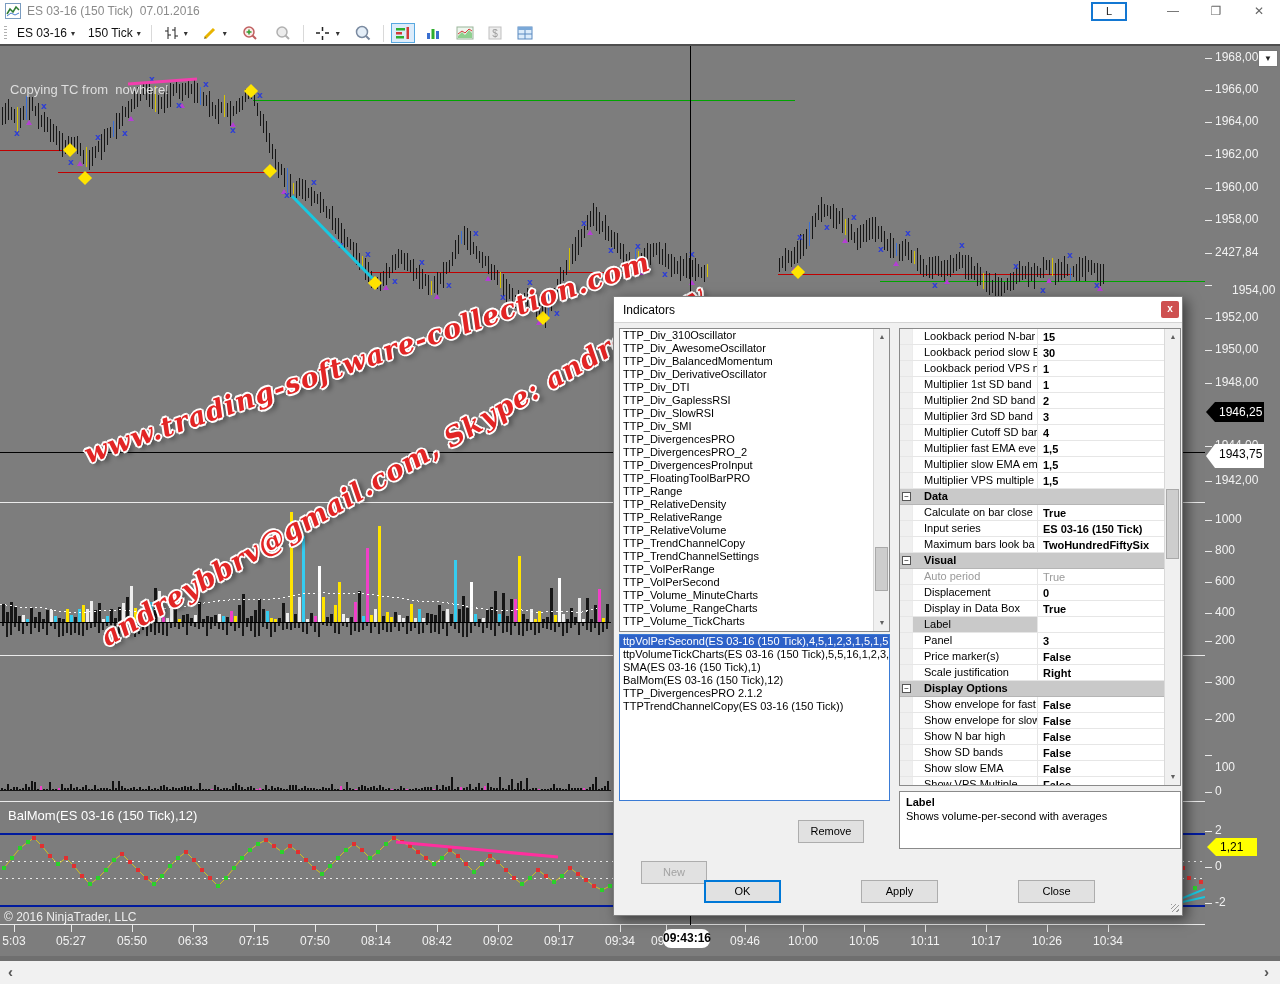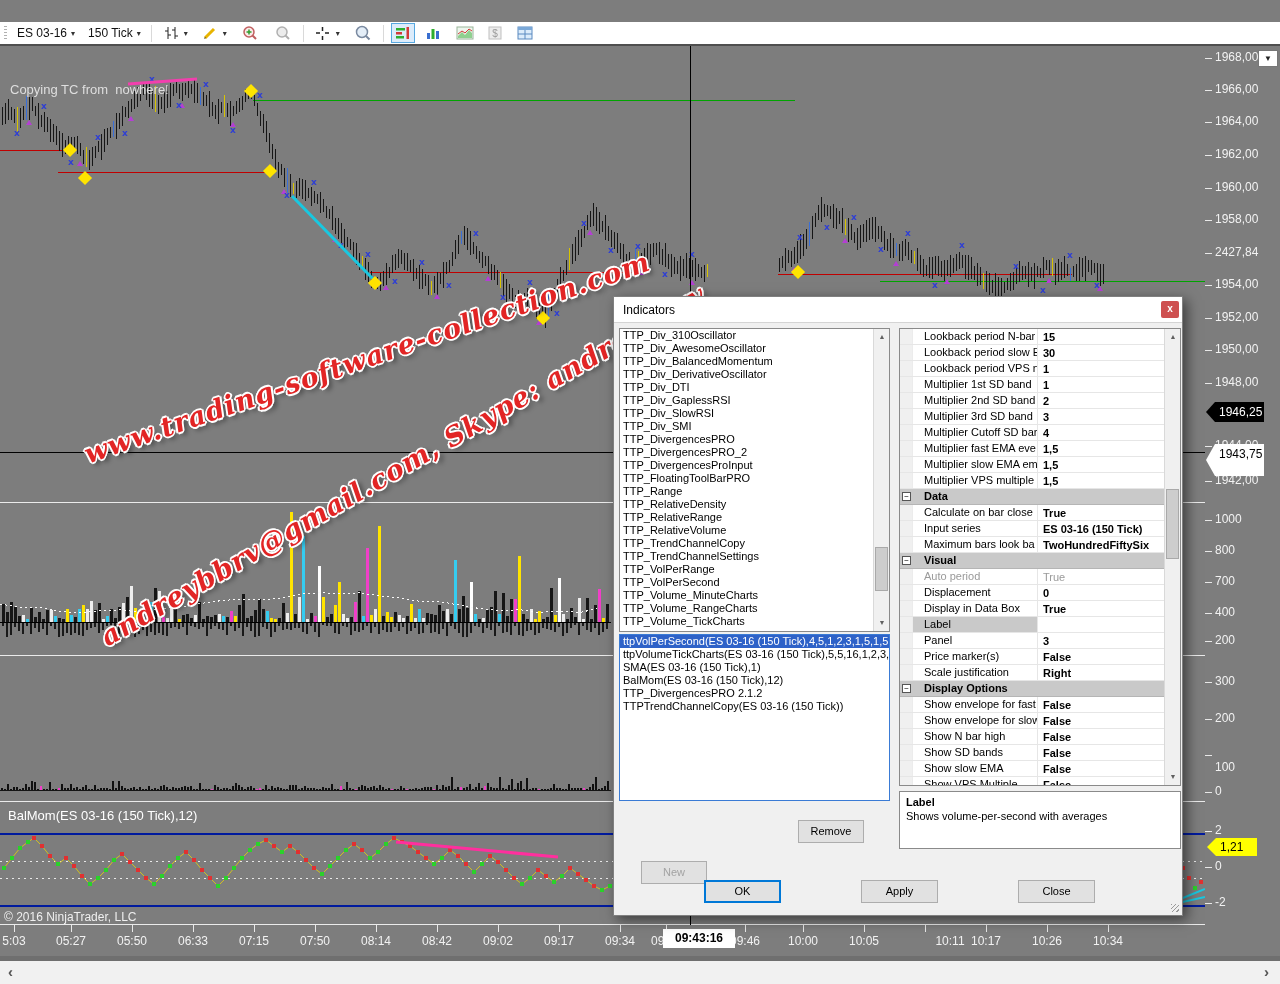--- a/index.html
+++ b/index.html
@@ -41,29 +41,29 @@
   .wm2{left:95px;top:579px;transform:rotate(-30deg);}
   
   .price-axis{position:absolute;left:1205px;top:46px;width:75px;height:879px;z-index:4;background:#7d7d7d;}
   .ax-label{position:absolute;left:10px;font-size:12px;color:#f2f2f2;white-space:nowrap;}
   .ax-tick{position:absolute;left:0;width:7px;height:1px;background:#e8e8e8;}
   .ax-combo{position:absolute;left:53px;top:4px;width:20px;height:17px;background:#fff;border:1px solid #777;
     font-size:8px;color:#222;text-align:center;line-height:15px;}
   .marker{position:absolute;font-size:12px;line-height:20px;padding-left:13px;
     clip-path:polygon(0 50%,9px 0,100% 0,100% 100%,9px 100%);filter:drop-shadow(0 0 1px rgba(255,255,255,.9));}
   .marker-black{left:1px;top:356px;width:58px;height:20px;background:#000;color:#fff;}
-  .marker-white{left:1px;top:398px;width:58px;height:32px;background:#fff;color:#000;filter:drop-shadow(0 0 1px rgba(0,0,0,.8));}
+  .marker-white{left:1px;top:398px;width:58px;height:24px;background:#fff;color:#000;filter:drop-shadow(0 0 1px rgba(0,0,0,.8));}
   .marker-yellow{left:2px;top:792px;width:50px;height:18px;background:#ffff00;color:#000;line-height:18px;
     filter:drop-shadow(0 0 1px rgba(0,0,0,.9));}
   
   .time-axis{position:absolute;left:0;top:925px;width:1280px;height:31px;background:#7d7d7d;z-index:4;}
   .t-label{position:absolute;top:9px;font-size:12px;color:#f2f2f2;transform:translateX(-50%);white-space:nowrap;}
   .t-tick{position:absolute;top:0;width:1px;height:7px;background:#e8e8e8;}
-  .time-marker{position:absolute;left:663px;top:4px;width:72px;height:19px;background:#fff;color:#000;
-    font-size:12px;font-weight:600;text-align:center;line-height:19px;z-index:5;}
+  .time-marker{position:absolute;left:663px;top:4px;width:47px;height:19px;background:#fff;color:#000;
+    font-size:12px;font-weight:600;text-align:center;line-height:19px;z-index:5;border-radius:8px;}
   
   .hscroll{position:absolute;left:0;top:956px;width:1280px;height:28px;background:#f1f1f1;z-index:4;}
   .hscroll .strip{position:absolute;left:0;top:0;width:1280px;height:5px;background:#6f6f6f;}
   .hs-chev{position:absolute;top:7px;font-size:15px;font-weight:bold;color:#555;}
   
   .dialog{position:absolute;left:613px;top:296px;width:570px;height:620px;background:#f0f0f0;
     border:1px solid #808080;box-shadow:4px 4px 12px rgba(0,0,0,.5);z-index:10;font-size:11px;}
   .dlg-title{position:absolute;left:0;top:0;width:100%;height:26px;background:#fff;border-bottom:1px solid #d4d4d4;}
   .dlg-title-text{position:absolute;left:9px;top:6px;font-size:12px;color:#000;}
   .dlg-close{position:absolute;right:3px;top:4px;width:18px;height:17px;background:#ce5050;color:#fff;
@@ -100,20 +100,34 @@
   .desc-title{font-weight:bold;font-size:11px;}
   .desc-text{font-size:11px;margin-top:2px;}
   .dlg-grip{position:absolute;right:3px;bottom:3px;width:8px;height:8px;
     background-image:repeating-linear-gradient(135deg,#999 0 1px,transparent 1px 3px);}
 </style>
 </head>
 <body>
 
 <div class="window">
 
+  <div class="titlebar">
+    <svg class="title-icon" width="16" height="16" viewBox="0 0 16 16">
+      <rect x="0.5" y="0.5" width="15" height="15" fill="#fff" stroke="#7a9cc0"></rect>
+      <polyline points="2,11 5,6 8,9 11,4 14,7" fill="none" stroke="#2e7d32" stroke-width="1.5"></polyline>
+      <polyline points="2,13 6,10 10,12 14,10" fill="none" stroke="#4a7fd0" stroke-width="1"></polyline>
+    </svg>
+    <span class="title-text">ES 03-16 (150 Tick)  07.01.2016</span>
+    <div class="win-controls">
+      <div class="link-btn">L</div>
+      <div class="wc">—</div>
+      <div class="wc">❐</div>
+      <div class="wc">✕</div>
+    </div>
+  </div>
 
   <div class="toolbar">
     <div class="grip"></div>
     <div class="tb-dd">
       <span>ES 03-16</span>
       <span class="caret">▾</span>
     </div>
     <div class="tb-dd">
       <span>150 Tick</span>
       <span class="caret">▾</span>
@@ -408,37 +422,37 @@
       <div class="ax-label" style="top: 68px;">1964,00</div>
       <div class="ax-tick" style="top: 109px;"></div>
       <div class="ax-label" style="top: 101px;">1962,00</div>
       <div class="ax-tick" style="top: 142px;"></div>
       <div class="ax-label" style="top: 134px;">1960,00</div>
       <div class="ax-tick" style="top: 174px;"></div>
       <div class="ax-label" style="top: 166px;">1958,00</div>
       <div class="ax-tick" style="top: 207px;"></div>
       <div class="ax-label" style="top: 199px;">2427,84</div>
       <div class="ax-tick" style="top: 239px;"></div>
-      <div class="ax-label" style="top: 231px;">1954,00</div>
+      <div class="ax-label" style="top: 237px; margin-left: 17px;">1954,00</div>
       <div class="ax-tick" style="top: 272px;"></div>
       <div class="ax-label" style="top: 264px;">1952,00</div>
       <div class="ax-tick" style="top: 304px;"></div>
       <div class="ax-label" style="top: 296px;">1950,00</div>
       <div class="ax-tick" style="top: 337px;"></div>
       <div class="ax-label" style="top: 329px;">1948,00</div>
       <div class="ax-tick" style="top: 400px;"></div>
       <div class="ax-label" style="top: 392px;">1944,00</div>
       <div class="ax-tick" style="top: 435px;"></div>
       <div class="ax-label" style="top: 427px;">1942,00</div>
       <div class="ax-tick" style="top: 474px;"></div>
       <div class="ax-label" style="top: 466px;">1000</div>
       <div class="ax-tick" style="top: 505px;"></div>
       <div class="ax-label" style="top: 497px;">800</div>
       <div class="ax-tick" style="top: 536px;"></div>
-      <div class="ax-label" style="top: 528px;">700</div>
+      <div class="ax-label" style="top: 528px;">600</div>
       <div class="ax-tick" style="top: 567px;"></div>
       <div class="ax-label" style="top: 559px;">400</div>
       <div class="ax-tick" style="top: 595px;"></div>
       <div class="ax-label" style="top: 587px;">200</div>
       <div class="ax-tick" style="top: 636px;"></div>
       <div class="ax-label" style="top: 628px;">300</div>
       <div class="ax-tick" style="top: 673px;"></div>
       <div class="ax-label" style="top: 665px;">200</div>
       <div class="ax-tick" style="top: 709px;"></div>
       <div class="ax-label" style="top: 701px; margin-top: 13px;">100</div>
@@ -481,21 +495,21 @@
       <div class="t-label" style="left: 620px;">09:34</div>
       <div class="t-tick" style="left: 666px;"></div>
       <div class="t-label" style="left: 666px;">09:43</div>
       <div class="t-tick" style="left: 745px;"></div>
       <div class="t-label" style="left: 745px;">09:46</div>
       <div class="t-tick" style="left: 803px;"></div>
       <div class="t-label" style="left: 803px;">10:00</div>
       <div class="t-tick" style="left: 864px;"></div>
       <div class="t-label" style="left: 864px;">10:05</div>
       <div class="t-tick" style="left: 925px;"></div>
-      <div class="t-label" style="left: 925px; margin-left: 25px;">10:11</div>
+      <div class="t-label" style="left: 925px;">10:11</div>
       <div class="t-tick" style="left: 986px;"></div>
       <div class="t-label" style="left: 986px;">10:17</div>
       <div class="t-tick" style="left: 1047px;"></div>
       <div class="t-label" style="left: 1047px;">10:26</div>
       <div class="t-tick" style="left: 1108px;"></div>
       <div class="t-label" style="left: 1108px;">10:34</div>
       <div class="time-marker">09:43:16</div>
     </div>
 
   <div class="hscroll">

